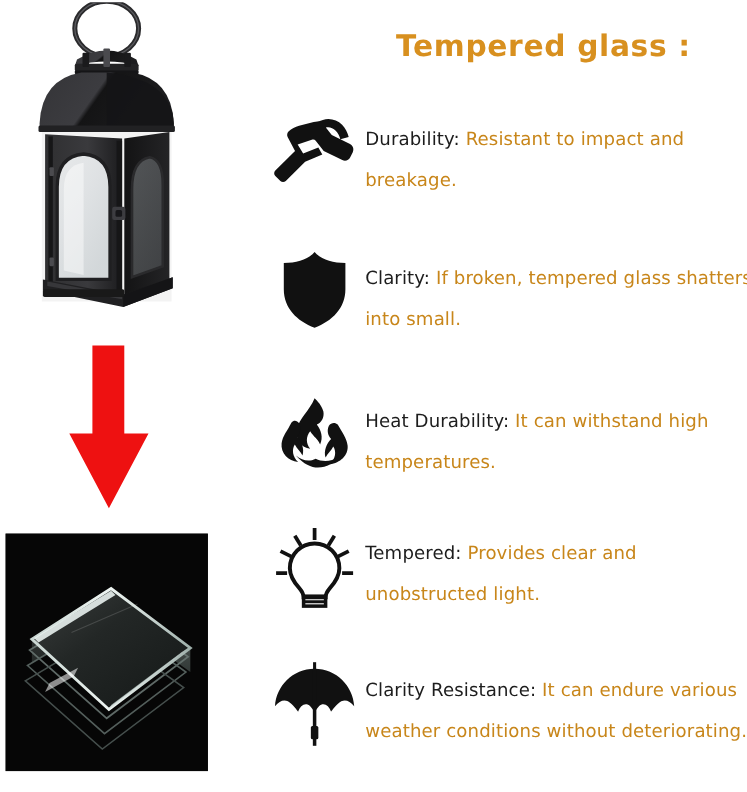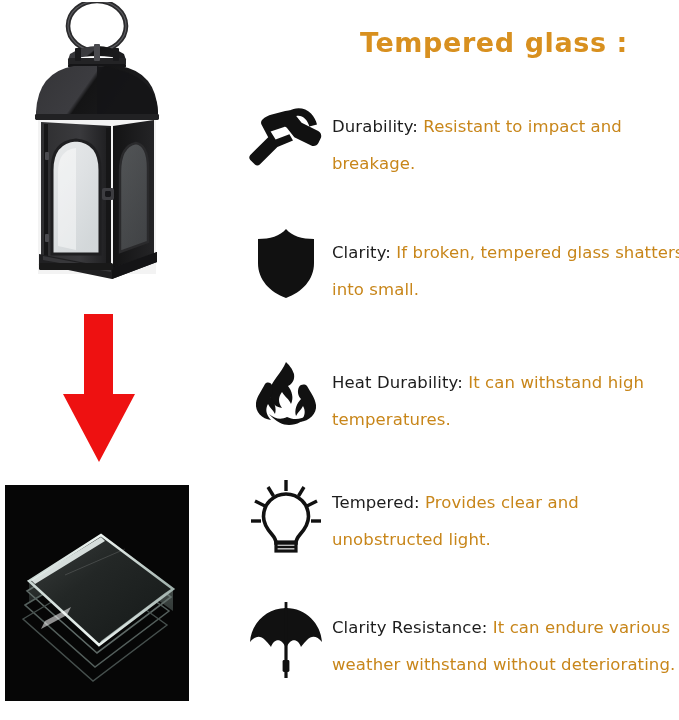--- a/index.html
+++ b/index.html
@@ -352,17 +352,17 @@
 
         <rect x="36.6" y="2" width="2.8" height="8" fill="#111111"></rect>
 
         <rect x="36.4" y="8" width="3.2" height="70" fill="#111111"></rect>
 
         <rect x="34.6" y="60" width="6.8" height="12" rx="1.4" fill="#111111"></rect>
       </svg>
     </div>
     <div class="feature-text">
       <span class="feature-label">Clarity Resistance:</span>
-      <span class="feature-desc">It can endure various weather withstand without deteriorating.</span>
+      <span class="feature-desc">It can endure various weather conditions without deteriorating.</span>
     </div>
   </div>
 
 </div>
 
 </body></html>

